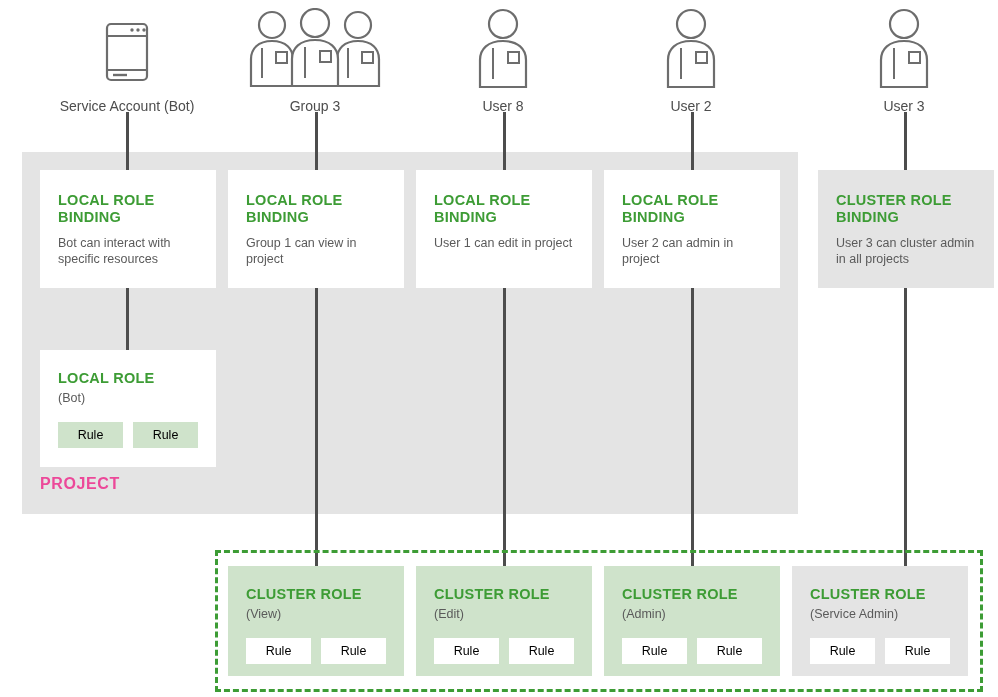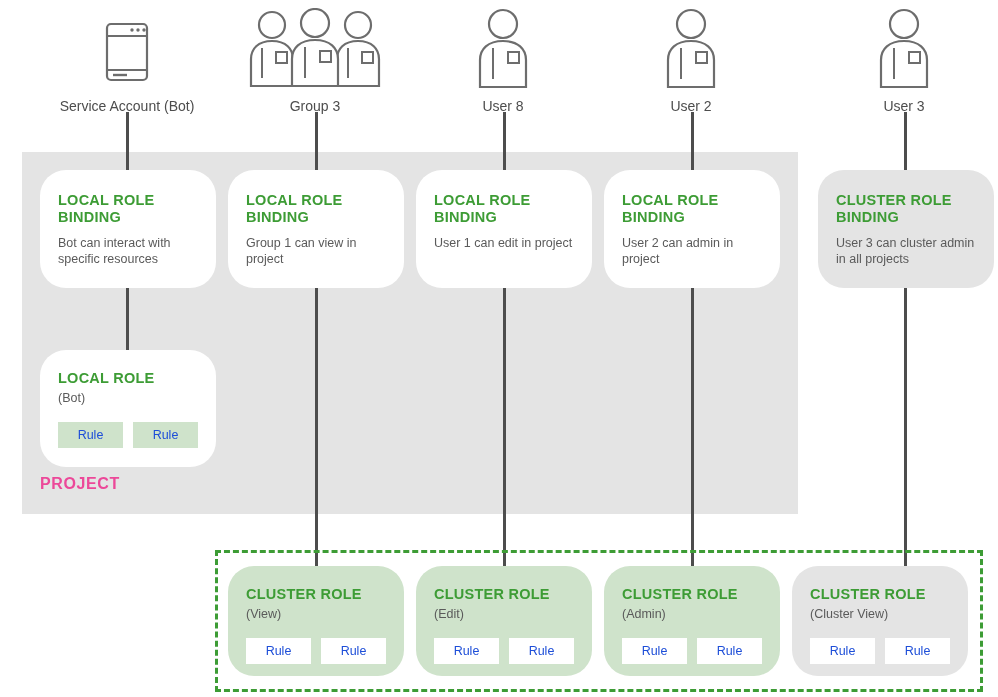--- a/index.html
+++ b/index.html
@@ -25,35 +25,35 @@
 
   
   .actor{position:absolute;z-index:2;text-align:center;}
   .actor .icon-wrap{display:block;height:88px;}
   .actor .caption{
     display:block;font-size:14px;color:#4d4d4d;margin-top:2px;white-space:nowrap;
   }
   svg{display:block;margin:0 auto;}
 
   
-  .card{position:absolute;z-index:2;box-sizing:border-box;border-radius:26px;}
+  .card{position:absolute;z-index:2;box-sizing:border-box;}
   .card.white{background:#ffffff;}
   .card.grey{background:#e4e4e4;}
   .card.green{background:#cfe3cb;}
   .card-title{
     color:#3d9c35;font-weight:bold;font-size:14.5px;line-height:17px;
     letter-spacing:.25px;
   }
   .card-sub{
     color:#5a5a5a;font-size:12.5px;line-height:16px;margin-top:9px;
   }
   .card-sub.tight{margin-top:3px;}
   .rules{display:flex;gap:10px;margin-top:16px;}
   .chip{
-    font-size:12.5px;color:#1d4ed8;padding:6px 10px;width:66px;text-align:center;
+    font-size:12.5px;color:#000000;padding:6px 10px;width:66px;text-align:center;
   }
   .chip.greenbg{background:#cfe3cb;}
   .chip.whitebg{background:#ffffff;}
 
   
   .cluster-region{
     position:absolute;border:3px dashed #3d9c35;box-sizing:border-box;z-index:1;
     background:transparent;
   }
 </style>
@@ -217,20 +217,20 @@
     <div class="card-title">CLUSTER ROLE</div>
     <div class="card-sub tight">(Admin)</div>
     <div class="rules">
       <div class="chip whitebg">Rule</div>
       <div class="chip whitebg">Rule</div>
     </div>
   </div>
 
   <div class="card grey" style="left:792px;top:566px;width:176px;height:110px;padding:20px 18px 0 18px;">
     <div class="card-title">CLUSTER ROLE</div>
-    <div class="card-sub tight">(Cluster View)</div>
+    <div class="card-sub tight">(Service Admin)</div>
     <div class="rules">
       <div class="chip whitebg">Rule</div>
       <div class="chip whitebg">Rule</div>
     </div>
   </div>
 
 </div>
 
 </body></html>

